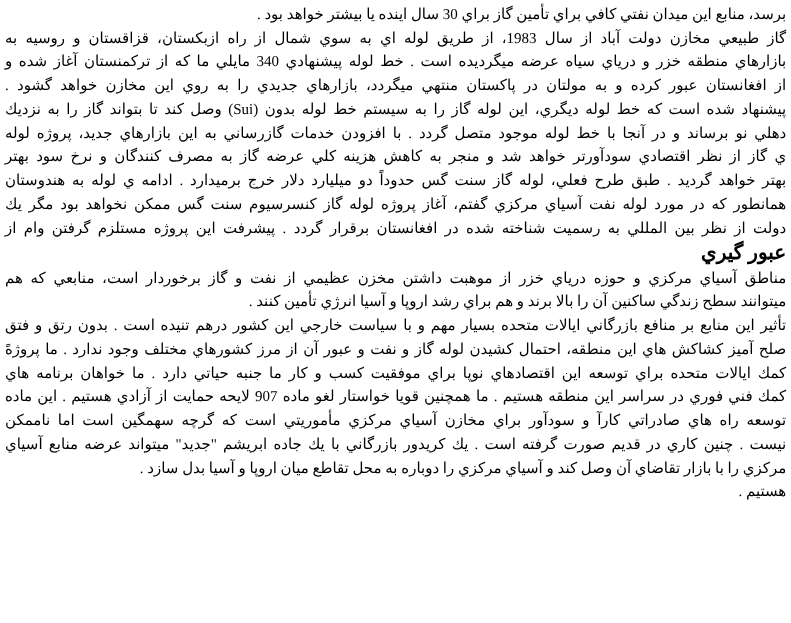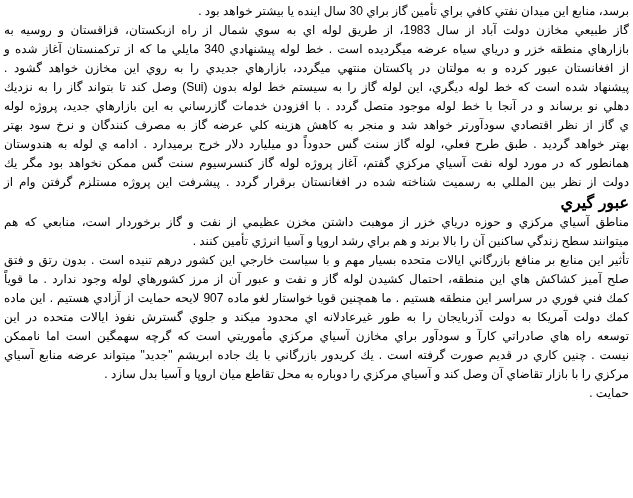--- a/index.html
+++ b/index.html
@@ -7,21 +7,21 @@
     padding: 0;
     background: #ffffff;
   }
   .page {
     width: 633px;
     height: 418px;
     box-sizing: border-box;
     padding: 2px 4px 0 4px;
     direction: rtl;
     unicode-bidi: embed;
-    font-family: Liberation Sans, sans-serif;
+    font-family: Liberation Serif, serif;
     font-size: 12px;
     color: #000000;
     overflow: hidden;
   }
   .line {
     line-height: 19px;
     white-space: normal;
   }
   
   .line.fill {
@@ -66,31 +66,31 @@
 
   <div class="section-heading">عبور گيري</div>
 
   <div>
     <div class="line fill">مناطق آسياي مركزي و حوزه درياي خزر از موهبت داشتن مخزن عظيمي از نفت و گاز برخوردار است، منابعي كه هم</div>
     <div class="line end">ميتوانند سطح زندگي ساكنين آن را بالا برند و هم براي رشد اروپا و آسيا انرژي تأمين كنند .</div>
   </div>
 
   <div>
     <div class="line fill">تأثير اين منابع بر منافع بازرگاني ايالات متحده بسيار مهم و با سياست خارجي اين كشور درهم تنيده است . بدون رتق و فتق</div>
-    <div class="line fill">صلح آميز كشاكش هاي اين منطقه، احتمال كشيدن لوله گاز و نفت و عبور آن از مرز كشورهاي لوله وجود ندارد . ما قوياً</div>
+    <div class="line fill">صلح آميز كشاكش هاي اين منطقه، احتمال كشيدن لوله گاز و نفت و عبور آن از مرز كشورهاي مختلف وجود ندارد . ما پروژهً</div>
   </div>
 
   <div>
+    <div class="line fill">كمك ايالات متحده براي توسعه اين اقتصادهاي نوپا براي موفقيت كسب و كار ما جنبه حياتي دارد . ما خواهان برنامه هاي</div>
     <div class="line fill">كمك فني فوري در سراسر اين منطقه هستيم . ما همچنين قويا خواستار لغو ماده 907 لايحه حمايت از آزادي هستيم . اين ماده</div>
-    <div class="line fill">كمك دولت آمريكا به دولت آذربايجان را به طور غيرعادلانه اي محدود ميكند و جلوي گسترش نفوذ ايالات متحده در اين</div>
   </div>
 
   <div>
     <div class="line fill">توسعه راه هاي صادراتي كارآ و سودآور براي مخازن آسياي مركزي مأموريتي است كه گرچه سهمگين است اما ناممكن</div>
     <div class="line fill">نيست . چنين كاري در قديم صورت گرفته است . يك كريدور بازرگاني با يك جاده ابريشم "جديد" ميتواند عرضه منابع آسياي</div>
     <div class="line end">مركزي را با بازار تقاضاي آن وصل كند و آسياي مركزي را دوباره به محل تقاطع ميان اروپا و آسيا بدل سازد .</div>
   </div>
 
   <div>
-    <div class="line end">حمايت .</div>
+    <div class="line end">هستيم .</div>
   </div>
 
 </div>
 
 </body></html>

